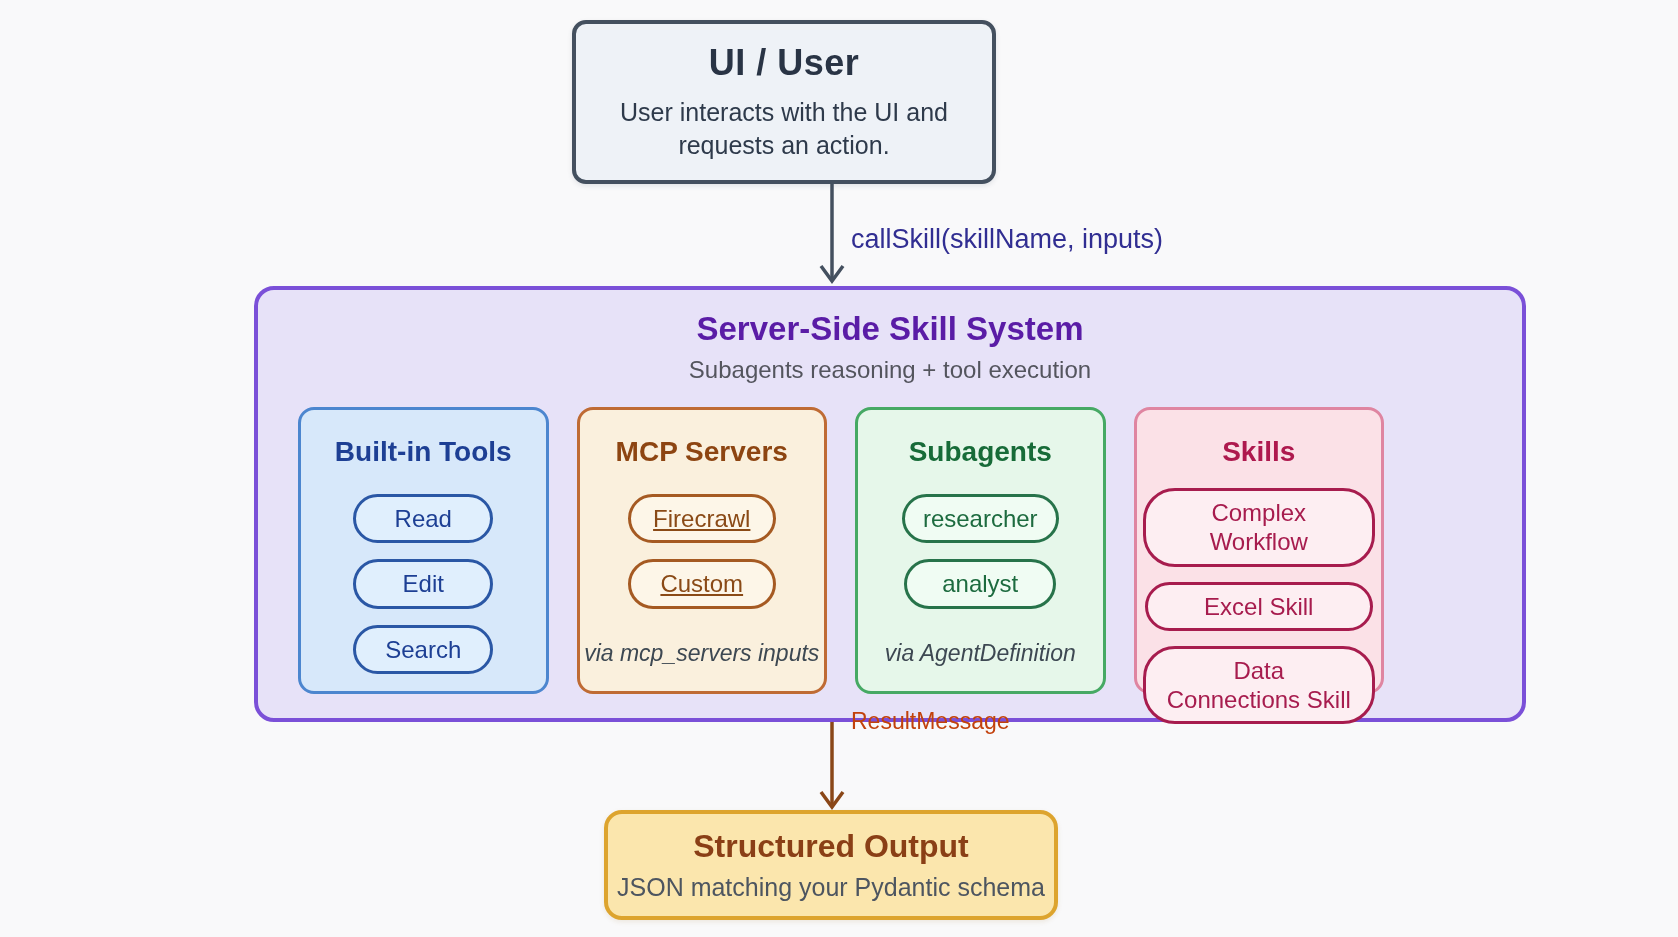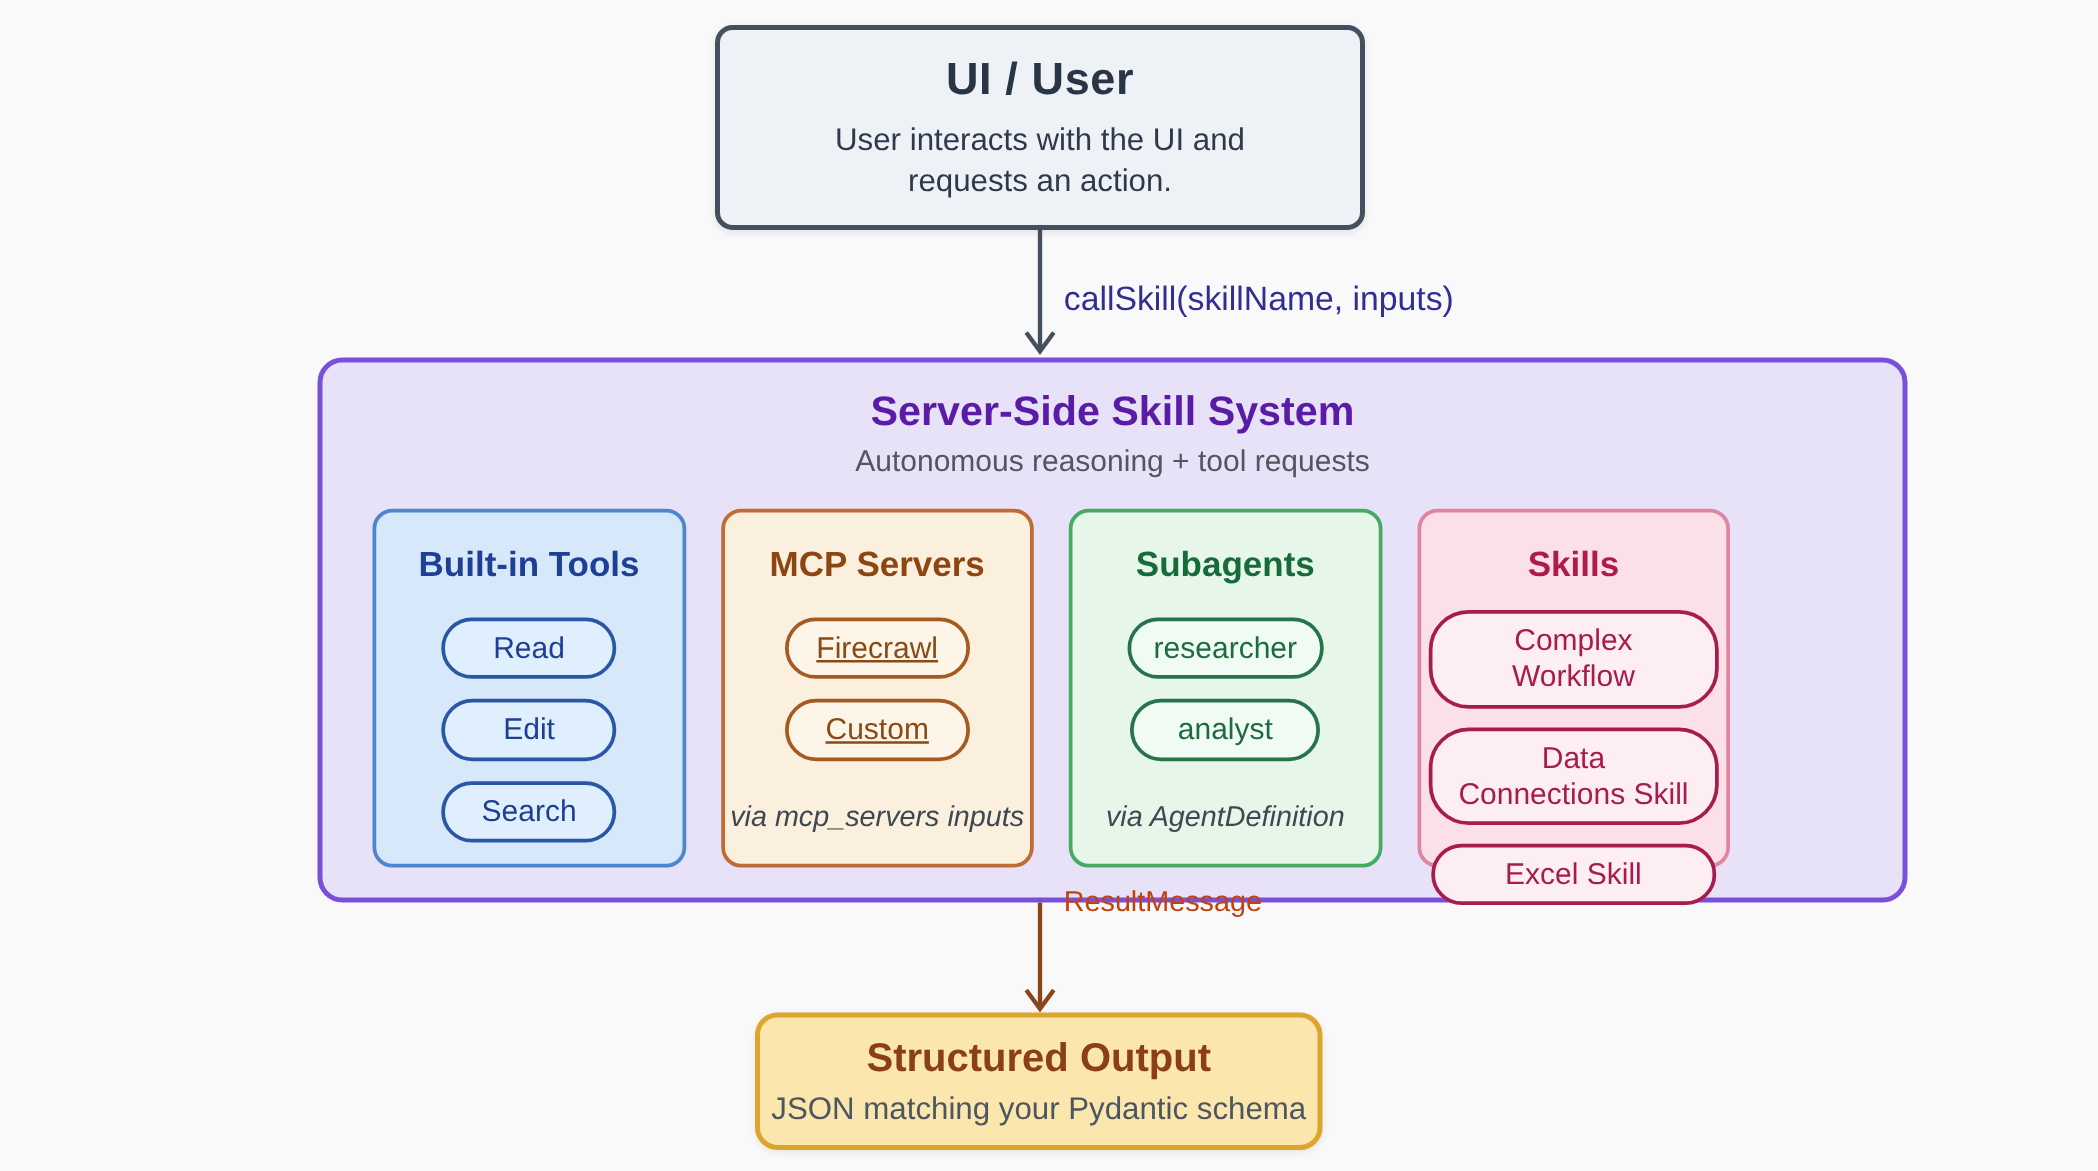--- a/index.html
+++ b/index.html
@@ -6,21 +6,21 @@
   html, body { width: 1678px; height: 937px; }
   body {
     font-family: "Liberation Sans", "DejaVu Sans", sans-serif;
     background: #f9f9fa;
     overflow: hidden;
   }
   .stage { position: relative; width: 1678px; height: 937px; background: #f9f9fa; }
 
   
   .ui-user-box {
-    position: absolute; left: 572px; top: 20px; width: 520px; height: 164px;
+    position: absolute; left: 572px; top: 20px; width: 424px; height: 164px;
     background: #eef2f7; border: 4px solid #44505f; border-radius: 14px;
     display: flex; flex-direction: column; align-items: center; justify-content: center;
     box-shadow: 0 2px 5px rgba(60,70,90,0.12);
   }
   .ui-user-title { font-size: 36px; font-weight: bold; color: #293445; letter-spacing: 0.5px; }
   .ui-user-desc {
     margin-top: 12px; font-size: 25px; color: #2e3a4b; text-align: center;
     line-height: 1.32; max-width: 420px;
   }
 
@@ -101,21 +101,21 @@
   </div>
 
   <svg class="arrow-svg" style="left:812px; top:184px;" width="40" height="104" viewBox="0 0 40 104">
     <line class="arrow-line arrow-slate" x1="20" y1="0" x2="20" y2="96"></line>
     <polyline class="arrow-line arrow-slate" points="9,82 20,97 31,82"></polyline>
   </svg>
   <div class="edge-label callskill-label">callSkill(skillName, inputs)</div>
 
   <div class="system-box">
     <div class="system-title">Server-Side Skill System</div>
-    <div class="system-subtitle">Autonomous reasoning + tool requests</div>
+    <div class="system-subtitle">Subagents reasoning + tool execution</div>
 
     <div class="cards-row">
 
       <div class="card tools">
         <div class="card-title">Built-in Tools</div>
         <div class="pill-stack">
           <div class="pill">Read</div>
           <div class="pill">Edit</div>
           <div class="pill">Search</div>
         </div>
@@ -136,22 +136,22 @@
           <div class="pill">researcher</div>
           <div class="pill">analyst</div>
         </div>
         <div class="card-footer">via AgentDefinition</div>
       </div>
 
       <div class="card skills">
         <div class="card-title">Skills</div>
         <div class="pill-stack">
           <div class="pill">Complex Workflow</div>
+          <div class="pill">Excel Skill</div>
           <div class="pill">Data Connections Skill</div>
-          <div class="pill">Excel Skill</div>
         </div>
       </div>
 
     </div>
   </div>
 
   <svg class="arrow-svg" style="left:812px; top:722px;" width="40" height="92" viewBox="0 0 40 92">
     <line class="arrow-line arrow-brown" x1="20" y1="0" x2="20" y2="84"></line>
     <polyline class="arrow-line arrow-brown" points="9,70 20,85 31,70"></polyline>
   </svg>

